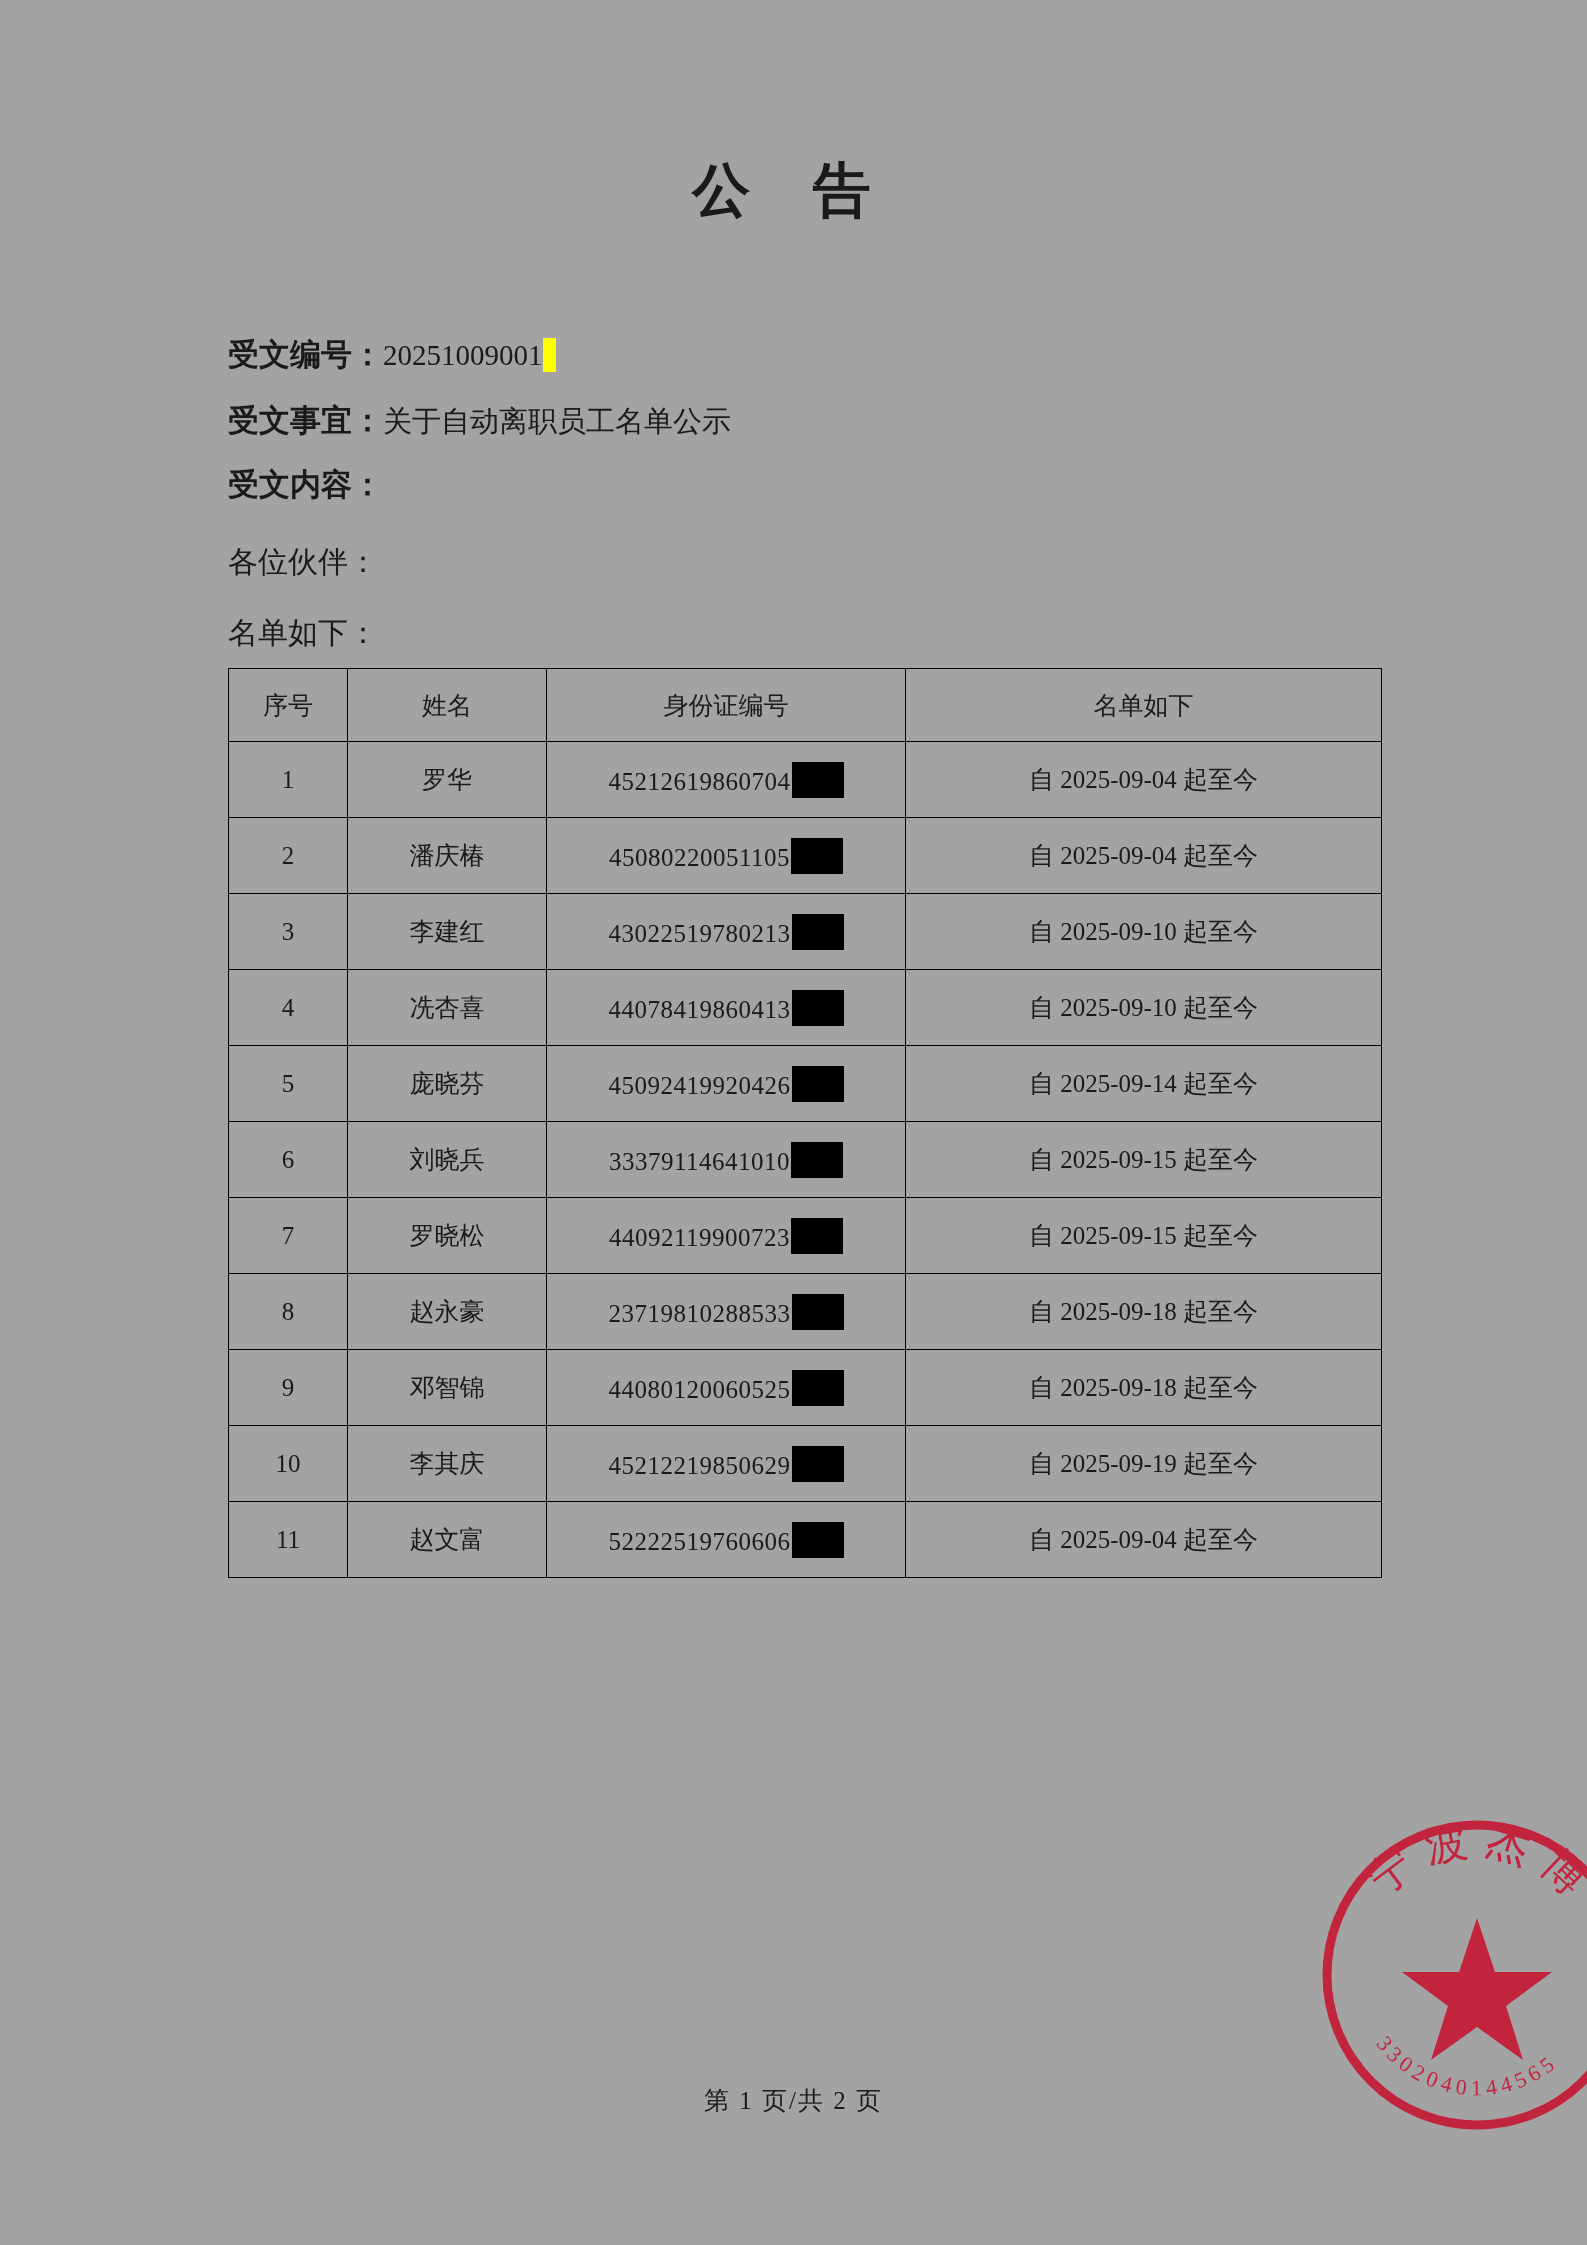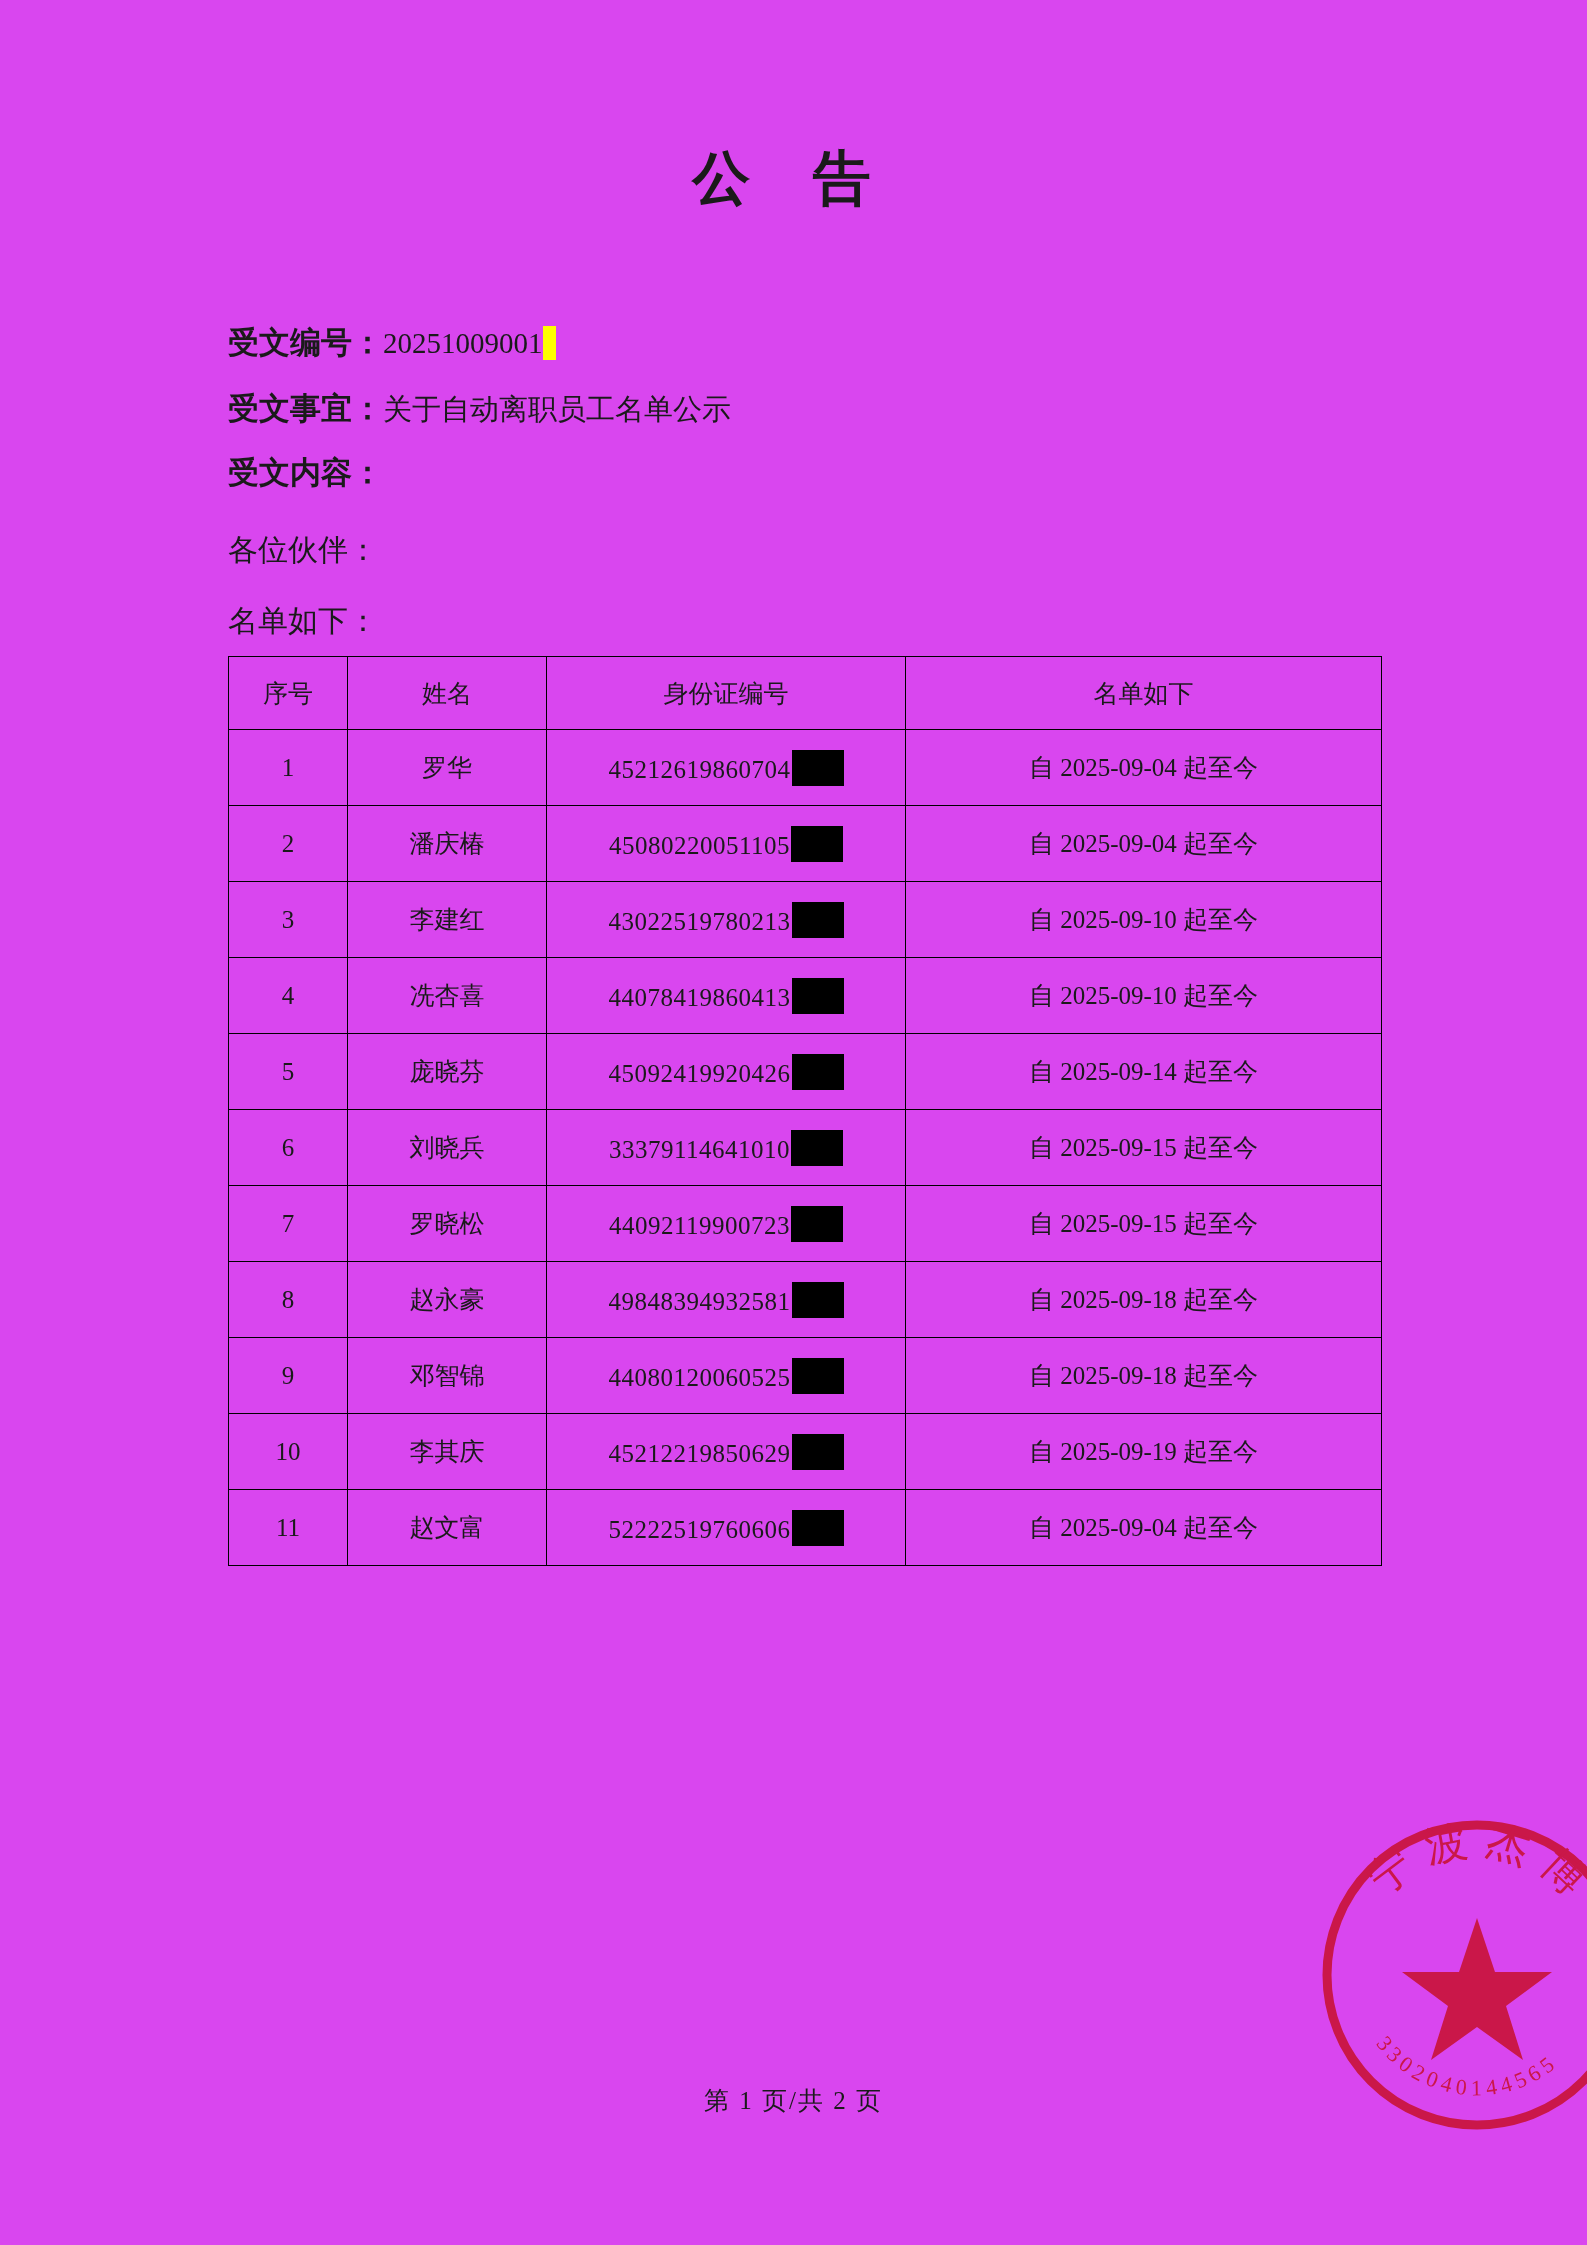--- a/index.html
+++ b/index.html
@@ -9,24 +9,24 @@
   }
   body {
     font-family: "Liberation Serif", "DejaVu Serif", serif;
     color: #1a1a1a;
   }
   .page {
     position: relative;
     width: 1587px;
     height: 2245px;
     margin: 0 auto;
-    background: #d946ef;
+    background: #a3a3a3;
     overflow: hidden;
     box-sizing: border-box;
-    padding: 0 228px;
+    padding: 12px 228px;
   }
   .doc-title {
     text-align: center;
     font-size: 58px;
     font-weight: bold;
     letter-spacing: 24px;
     margin-top: 140px;
     margin-bottom: 0;
     font-family: "Liberation Serif", "DejaVu Serif", serif;
   }
@@ -209,21 +209,21 @@
       </tr>
       <tr>
         <td>7</td>
         <td>罗晓松</td>
         <td class="id-cell"><span class="id-num">44092119900723</span><span class="redact"></span></td>
         <td>自 2025-09-15 起至今</td>
       </tr>
       <tr>
         <td>8</td>
         <td>赵永豪</td>
-        <td class="id-cell"><span class="id-num">49848394932581</span><span class="redact"></span></td>
+        <td class="id-cell"><span class="id-num">23719810288533</span><span class="redact"></span></td>
         <td>自 2025-09-18 起至今</td>
       </tr>
       <tr>
         <td>9</td>
         <td>邓智锦</td>
         <td class="id-cell"><span class="id-num">44080120060525</span><span class="redact"></span></td>
         <td>自 2025-09-18 起至今</td>
       </tr>
       <tr>
         <td>10</td>

